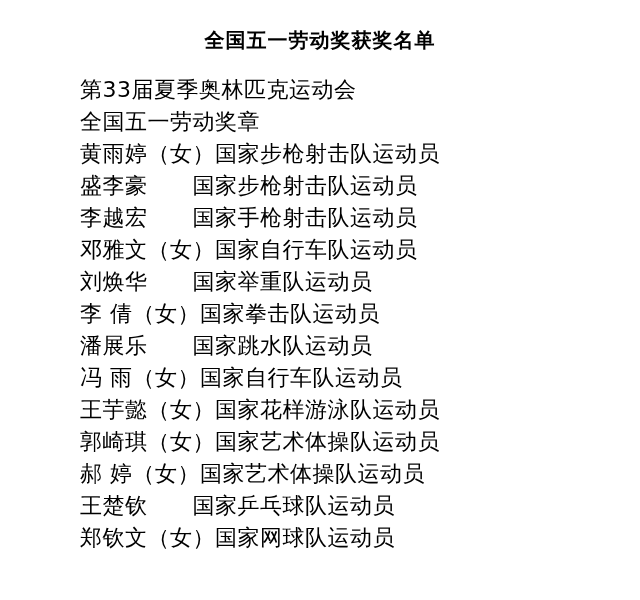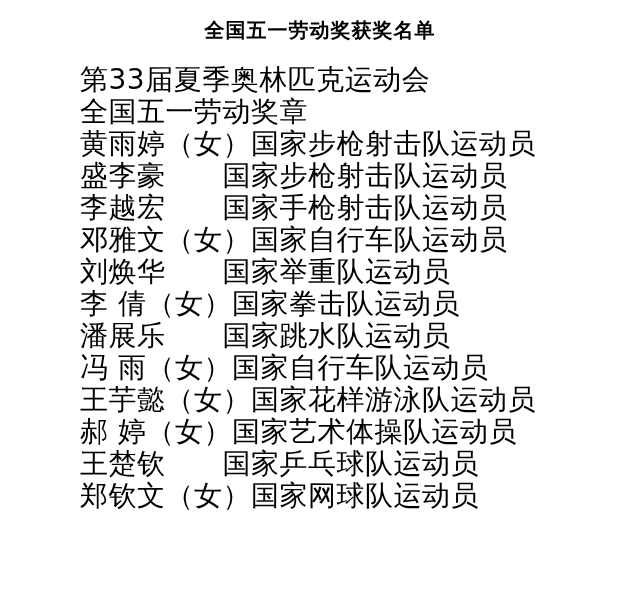--- a/index.html
+++ b/index.html
@@ -18,30 +18,30 @@
     width: 640px;
     height: 600px;
     position: relative;
     box-sizing: border-box;
   }
   .doc-title {
     text-align: center;
     font-size: 20px;
     font-weight: 700;
     letter-spacing: 1px;
-    padding-top: 18px;
+    padding-top: 28px;
     line-height: 1.2;
   }
   .body-block {
     margin-top: 22px;
     padding-left: 80px;
     padding-right: 10px;
   }
   .line {
-    font-size: 28px;
+    font-size: 22px;
     line-height: 32px;
     white-space: pre;
     letter-spacing: 0.5px;
   }
 </style>
 </head>
 <body>
 
 <div class="page">
 
@@ -52,18 +52,19 @@
     <div class="line">全国五一劳动奖章</div>
     <div class="line">黄雨婷（女）国家步枪射击队运动员</div>
     <div class="line">盛李豪　　国家步枪射击队运动员</div>
     <div class="line">李越宏　　国家手枪射击队运动员</div>
     <div class="line">邓雅文（女）国家自行车队运动员</div>
     <div class="line">刘焕华　　国家举重队运动员</div>
     <div class="line">李 倩（女）国家拳击队运动员</div>
     <div class="line">潘展乐　　国家跳水队运动员</div>
     <div class="line">冯 雨（女）国家自行车队运动员</div>
     <div class="line">王芋懿（女）国家花样游泳队运动员</div>
+    <div class="line">郭崎琪（女）国家艺术体操队运动员</div>
     <div class="line">郝 婷（女）国家艺术体操队运动员</div>
     <div class="line">王楚钦　　国家乒乓球队运动员</div>
     <div class="line">郑钦文（女）国家网球队运动员</div>
   </div>
 
 </div>
 
 </body></html>

